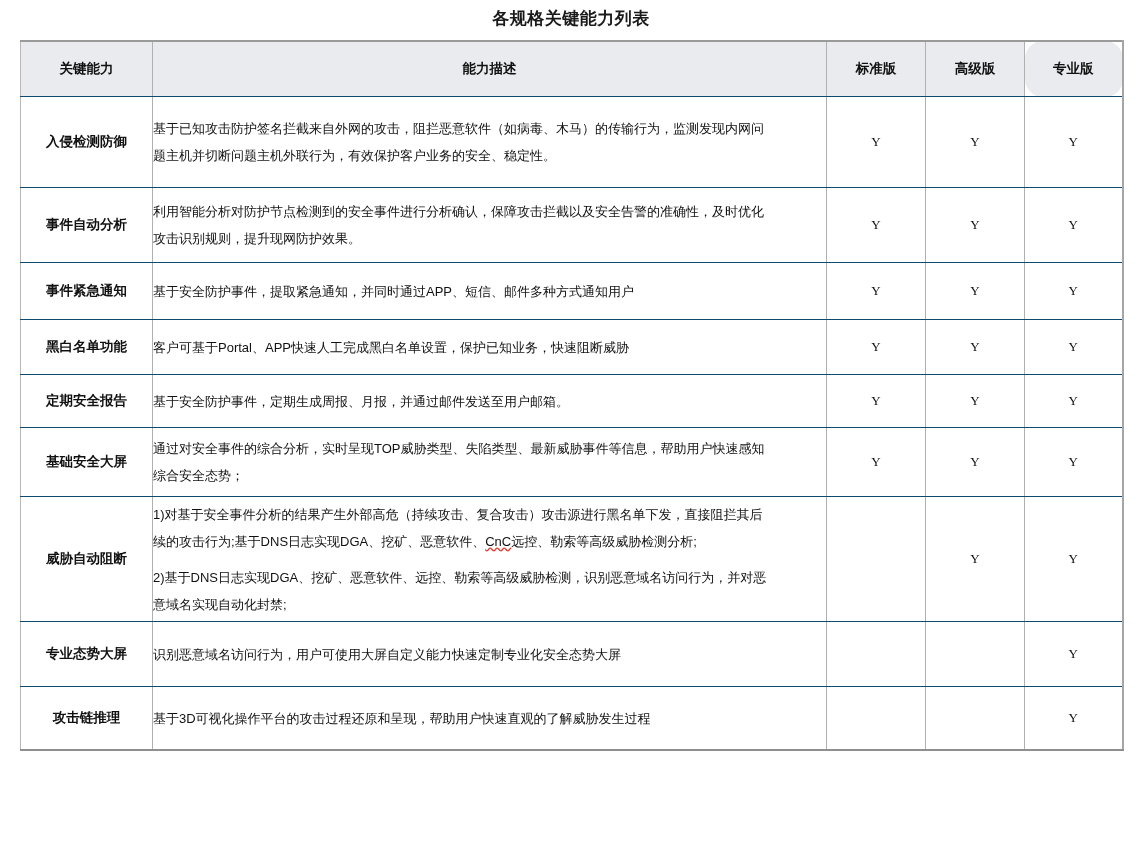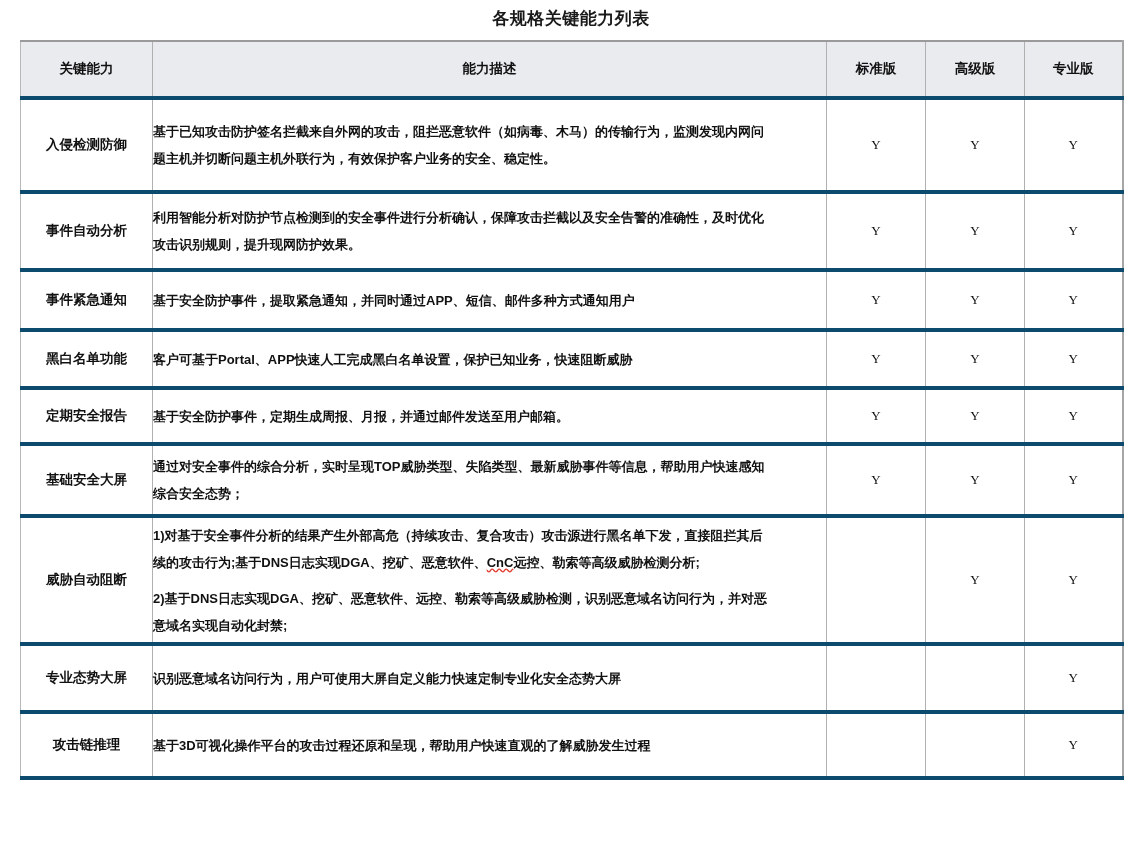--- a/index.html
+++ b/index.html
@@ -44,28 +44,29 @@
     table-layout: fixed;
     border-top: 2px solid #9a9a9a;
     border-left: 1px solid #b8b8b8;
     border-right: 2px solid #a6a6a6;
     border-bottom: 2px solid #8f8f8f;
   }
 
   table.cap-table th,
   table.cap-table td {
     border-right: 1px solid #b0b0b0;
-    border-bottom: 4px solid #0c4a6e;
+    border-bottom: 1px solid #0c4a6e;
     padding: 0;
     vertical-align: middle;
   }
 
   table.cap-table th:last-child,
   table.cap-table td:last-child {
     border-right: none;
+    border-radius: 18px;
   }
 
   thead th {
     background: #e9ebef;
     font-size: 13.5px;
     font-weight: bold;
     color: #111111;
     height: 54px;
     text-align: center;
     border-bottom: 1px solid #9d9d9d;
@@ -94,21 +95,21 @@
     padding: 10px 8px 10px 9px;
   }
 
   td.mark-cell {
     text-align: center;
     font-size: 13px;
     color: #111111;
     font-family: "Liberation Serif", "DejaVu Serif", serif;
   }
 
-  .desc-line { display: block; white-space: nowrap; font-weight: bold; }
+  .desc-line { display: block; white-space: nowrap; }
   .desc-gap  { display: block; height: 9px; }
 
   .squiggle {
     text-decoration: underline wavy #e03a2f;
     text-decoration-skip-ink: none;
   }
 
   tr.r-intrusion td    { height: 90px; }
   tr.r-autoanalysis td { height: 74px; }
   tr.r-urgent td       { height: 56px; }

